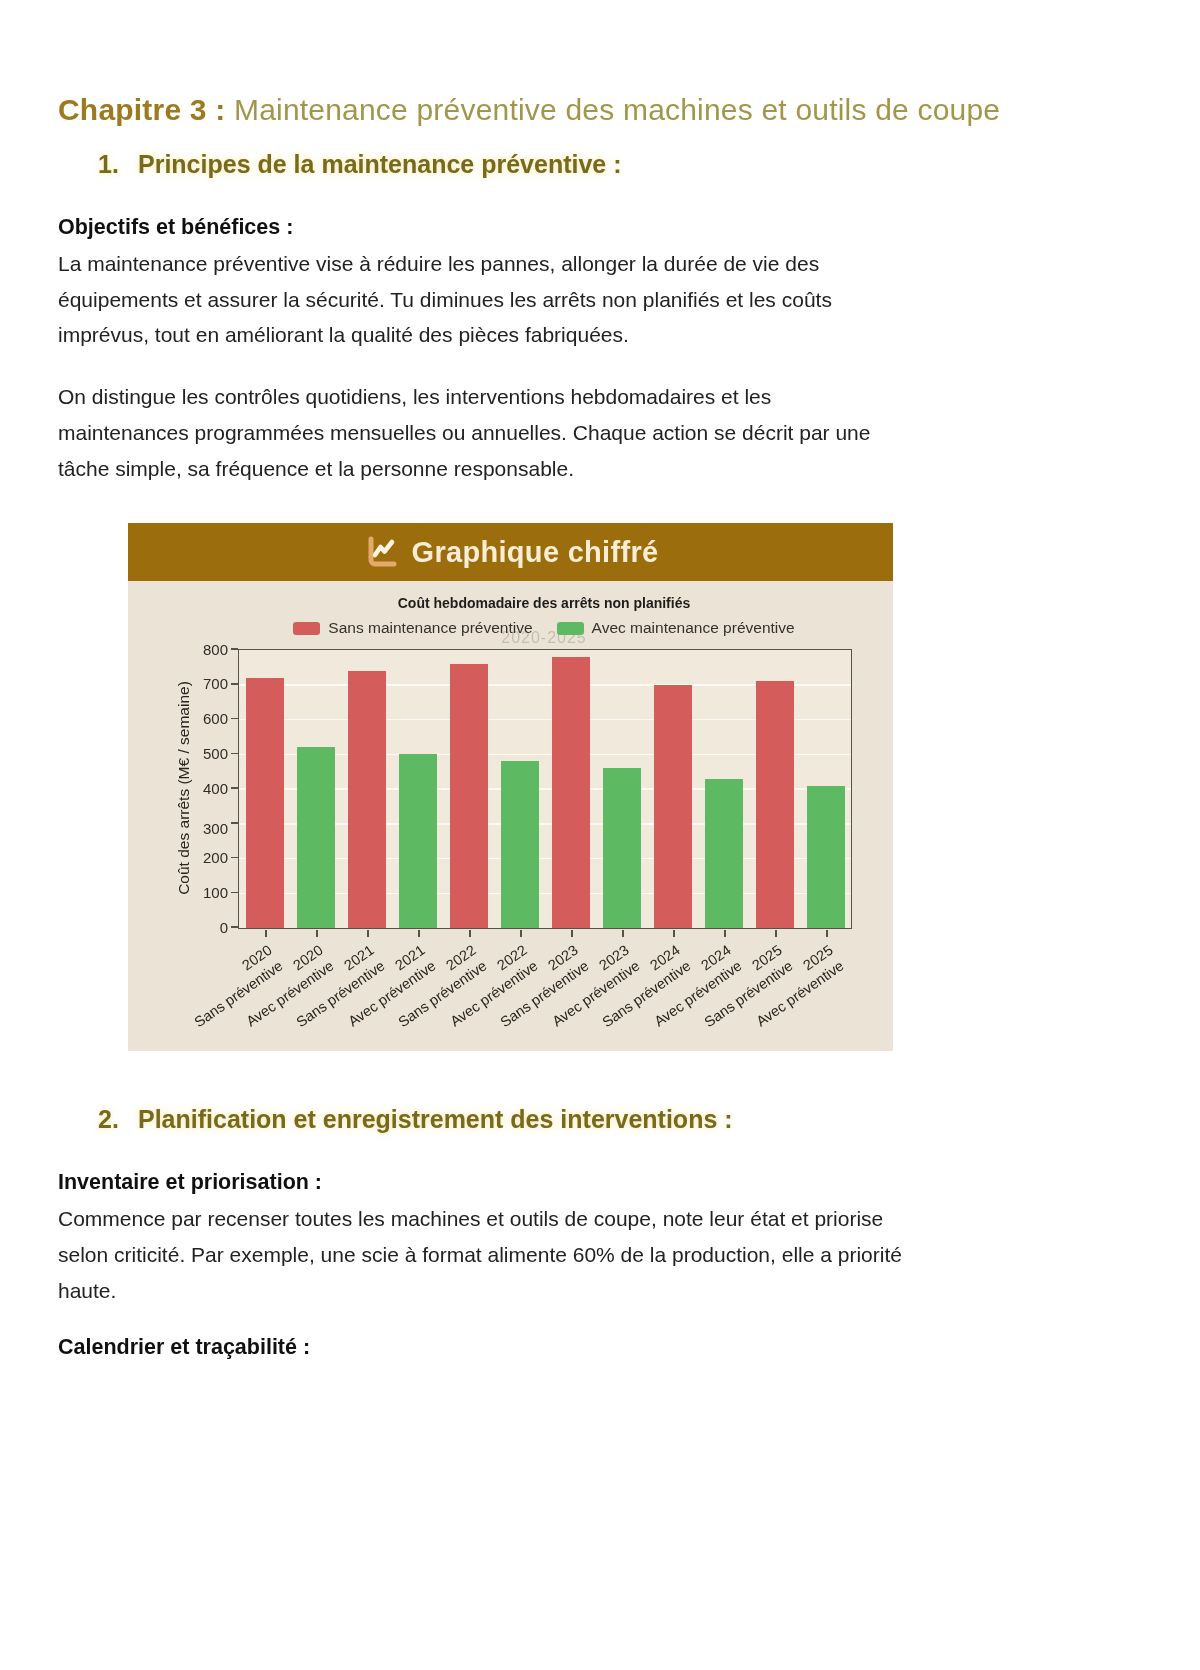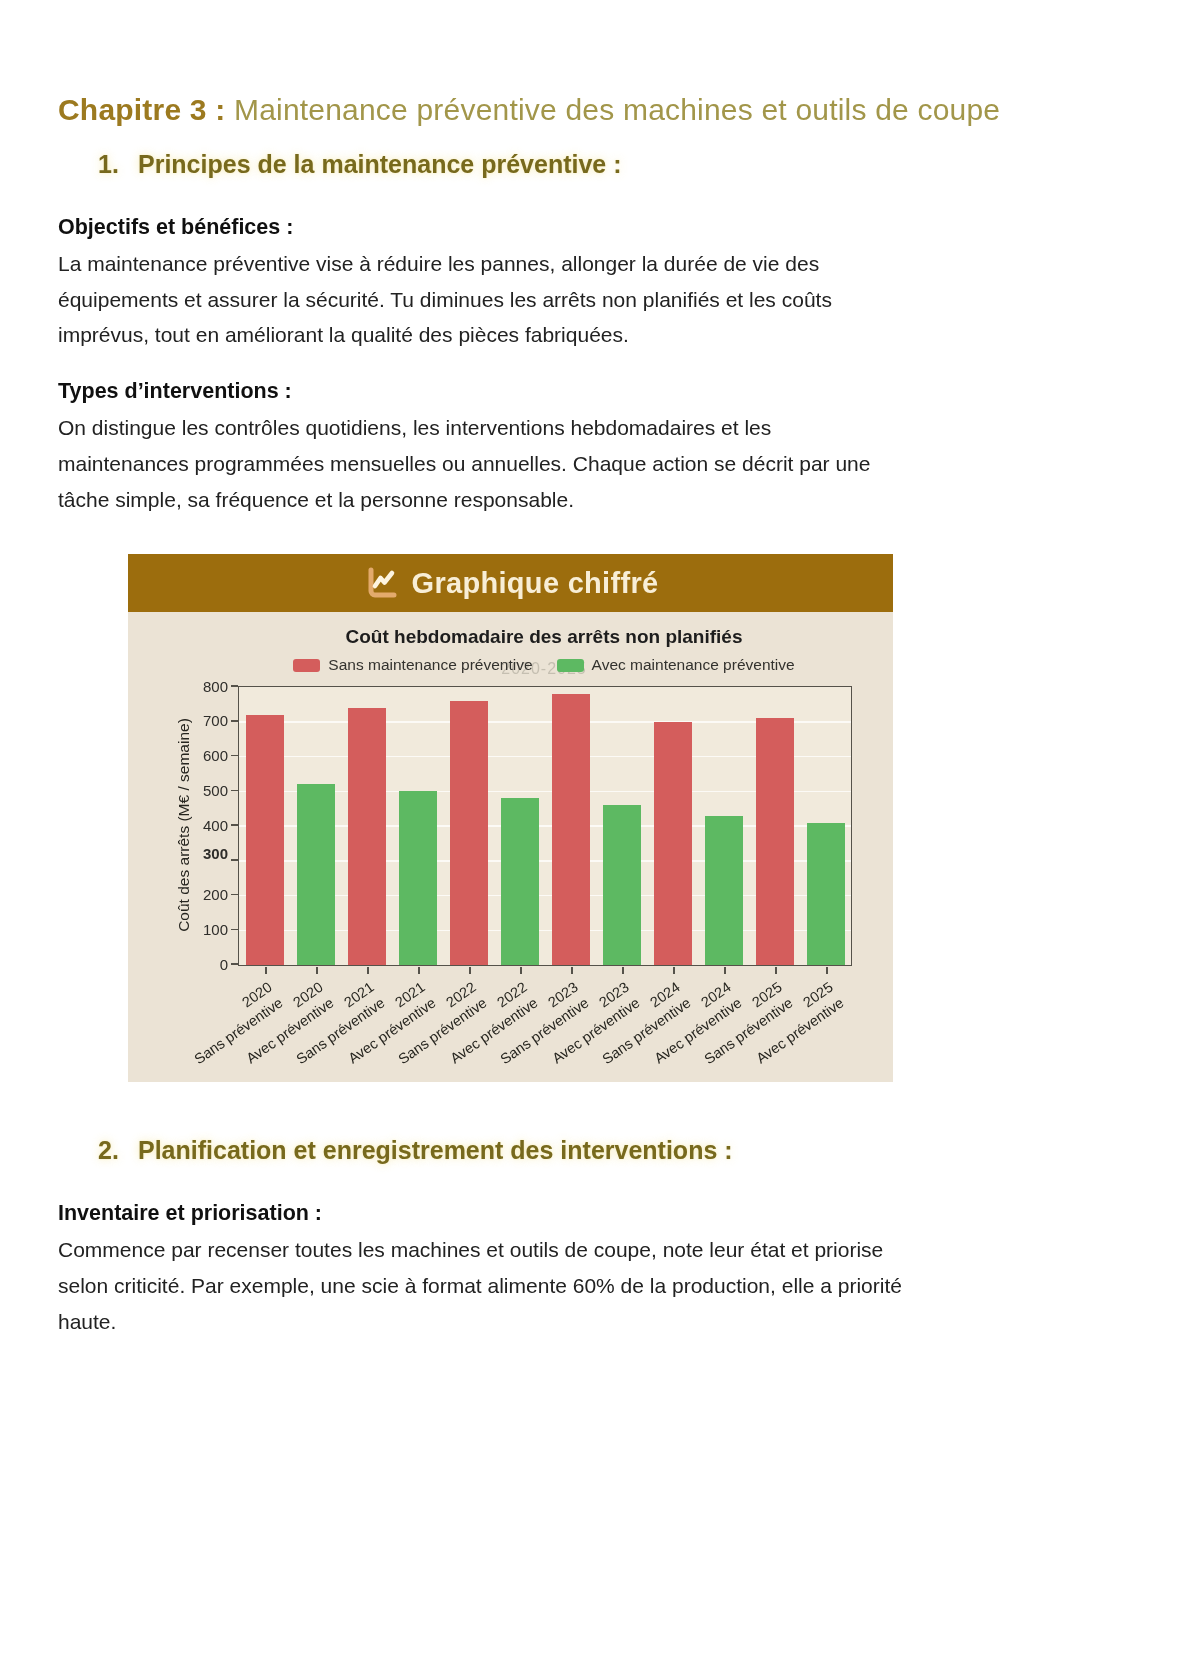--- a/index.html
+++ b/index.html
@@ -17,21 +17,21 @@
   .h3.green{color:#2fae78;}
   .para{font-size:21px;line-height:1.71;color:#222;margin:0 0 26px 0;white-space:pre-line;}
 
   
   .chart-card{width:765px;margin:36px 0 0 70px;}
   .chart-header{height:58px;background:#9c6d0d;display:flex;align-items:center;justify-content:center;gap:13px;
     color:#f8eed6;font-weight:700;font-size:29px;letter-spacing:.3px;}
   .chart-header svg{display:block;}
   .chart-body{position:relative;background:#ebe3d5;height:470px;padding-top:14px;box-sizing:border-box;}
 
-  .chart-title{margin-left:110px;width:612px;text-align:center;font-size:19px;font-weight:600;color:#1d1d1d;position:relative;z-index:2;}
+  .chart-title{margin-left:110px;width:612px;text-align:center;font-size:14px;font-weight:600;color:#1d1d1d;position:relative;z-index:2;}
   .ghost-text{position:absolute;top:48px;left:110px;width:612px;text-align:center;font-size:16px;color:#8d8a7c;opacity:.4;
     letter-spacing:1px;z-index:1;}
   .legend{margin:8px 0 0 110px;width:612px;display:flex;justify-content:center;align-items:center;gap:24px;
     font-size:15.5px;color:#33322e;position:relative;z-index:2;}
   .legend-item{display:flex;align-items:center;gap:8px;}
   .legend-swatch{width:27px;height:13px;border-radius:3px;}
 
   .plot-wrap{position:relative;height:392px;margin-top:12px;}
   .plot{position:absolute;left:110px;top:0;width:612px;height:278px;background:#f1eadc;border:1.5px solid #55524a;box-sizing:content-box;}
   .gridline{position:absolute;left:0;width:100%;height:1.5px;background:rgba(255,255,255,.75);}
@@ -54,21 +54,20 @@
   <div class="sec-heading">
     <span class="num">1.</span>
     <span>Principes de la maintenance préventive :</span>
   </div>
 
   <div class="h3">Objectifs et bénéfices :</div>
   <p class="para">La maintenance préventive vise à réduire les pannes, allonger la durée de vie des
 équipements et assurer la sécurité. Tu diminues les arrêts non planifiés et les coûts
 imprévus, tout en améliorant la qualité des pièces fabriquées.</p>
 
-  <div class="h3">Types d’interventions :</div>
   <p class="para">On distingue les contrôles quotidiens, les interventions hebdomadaires et les
 maintenances programmées mensuelles ou annuelles. Chaque action se décrit par une
 tâche simple, sa fréquence et la personne responsable.</p>
 
 
   <div class="chart-card">
     <div class="chart-header">
       <span>
         <svg width="36" height="36" viewBox="0 0 36 36">
           <path d="M8 5 v21 a4 4 0 0 0 4 4 h19" stroke="#e3aa6c" stroke-width="5" fill="none" stroke-linecap="round"></path>
@@ -94,21 +93,21 @@
 
       <div class="plot-wrap">
         <div class="ylabel">Coût des arrêts (M€ / semaine)</div>
         <div id="yaxis">
             <div class="ytick-label" style="top: 269.5px;">0</div>
             <div class="ytick-mark" style="top: 277.25px;"></div>
             <div class="ytick-label" style="top: 234.75px;">100</div>
             <div class="ytick-mark" style="top: 242.5px;"></div>
             <div class="ytick-label" style="top: 200px;">200</div>
             <div class="ytick-mark" style="top: 207.75px;"></div>
-            <div class="ytick-label" style="top: 159px; font-weight: bold;">300</div>
+            <div class="ytick-label" style="top: 171px;">300</div>
             <div class="ytick-mark" style="top: 173px;"></div>
             <div class="ytick-label" style="top: 130.5px;">400</div>
             <div class="ytick-mark" style="top: 138.25px;"></div>
             <div class="ytick-label" style="top: 95.75px;">500</div>
             <div class="ytick-mark" style="top: 103.5px;"></div>
             <div class="ytick-label" style="top: 61px;">600</div>
             <div class="ytick-mark" style="top: 68.75px;"></div>
             <div class="ytick-label" style="top: 26.25px;">700</div>
             <div class="ytick-mark" style="top: 34px;"></div>
             <div class="ytick-label" style="top: -8.5px;">800</div>
@@ -180,14 +179,15 @@
   <div class="sec-heading" style="margin-top:54px;">
     <span class="num">2.</span>
     <span>Planification et enregistrement des interventions :</span>
   </div>
 
   <div class="h3">Inventaire et priorisation :</div>
   <p class="para">Commence par recenser toutes les machines et outils de coupe, note leur état et priorise
 selon criticité. Par exemple, une scie à format alimente 60% de la production, elle a priorité
 haute.</p>
 
+  <div class="h3">Calendrier et traçabilité :</div>
 
 </div>
 
 </body></html>

